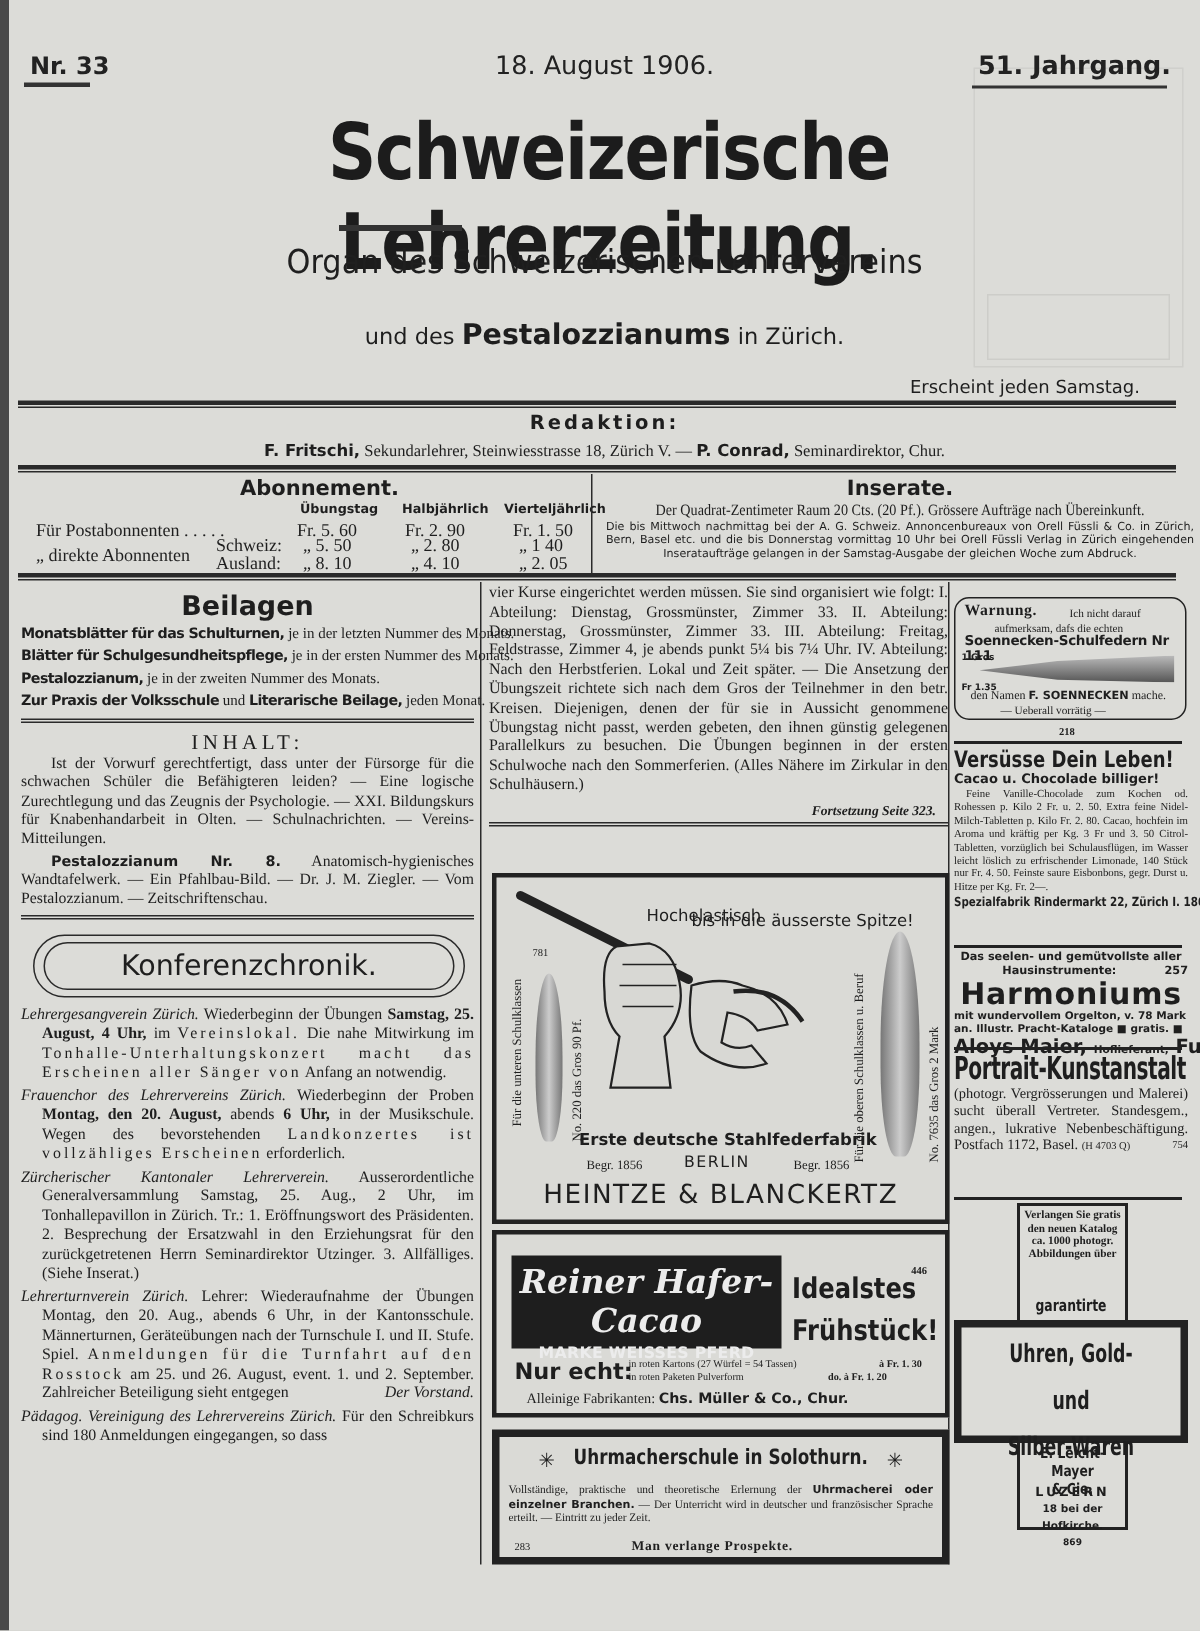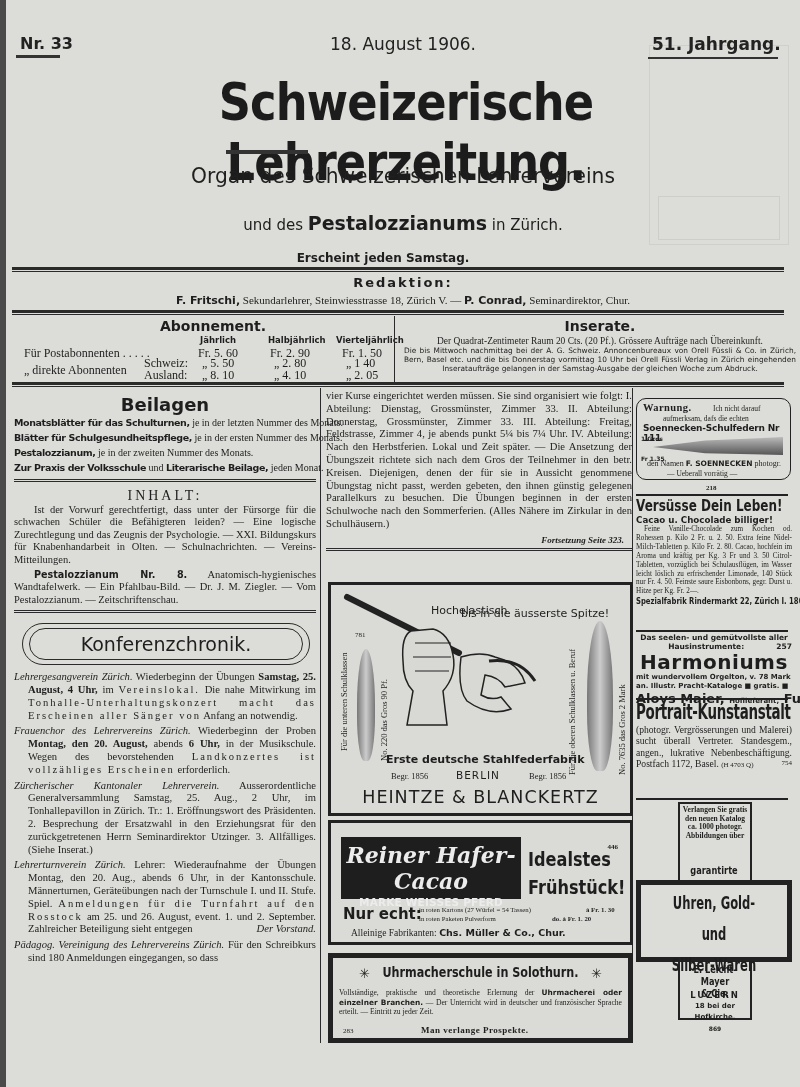--- a/index.html
+++ b/index.html
@@ -53,22 +53,22 @@
     position: absolute; left: 0; top: 163px; width: 794px; text-align: center;
     font-family: "DejaVu Sans", sans-serif; font-size: 22px; color: #1f1f1f;
     transform: scaleX(0.92);
   }
   .sub-organ {
     position: absolute; left: 0; top: 212px; width: 794px; text-align: center;
     font-family: "DejaVu Sans", sans-serif; font-size: 15px;
   }
   .sub-organ .big { font-weight: bold; font-size: 19px; }
   .appears {
-    position: absolute; left: 0; top: 251px; width: 754px; text-align: center;
-    font-family: "DejaVu Sans", sans-serif; font-size: 12px; font-weight: bold;
+    position: absolute; left: 0; top: 251px; width: 754px; text-align: right;
+    font-family: "DejaVu Sans", sans-serif; font-size: 12px; font-weight: normal;
   }
 
   .rule-double { position: absolute; left: 8px; width: 500px; height: 5px;
     border-top: 3px solid #2a2a2a; border-bottom: 1px solid #2a2a2a; }
 
   .redaktion-head {
     position: absolute; left: 0; top: 275px; width: 794px; text-align: center;
     font-family: "DejaVu Sans", sans-serif; font-weight: bold; font-size: 13px; letter-spacing: 2px;
   }
   .redaktion-line {
@@ -230,21 +230,21 @@
     <b>F. Fritschi,</b>
     <span>Sekundarlehrer, Steinwiesstrasse 18, Zürich V. —</span>
     <b>P. Conrad,</b>
     <span>Seminardirektor, Chur.</span>
   </div>
 
   <div class="rule-double" style="top:310px;left:6px;width:772px;"></div>
 
   <div class="abo">
     <div class="abo-title">Abonnement.</div>
-    <div class="abo-head" style="left:180px">Jährlich</div>
+    <div class="abo-head" style="left:180px">Übungstag</div>
     <div class="abo-head" style="left:248px">Halbjährlich</div>
     <div class="abo-head" style="left:316px">Vierteljährlich</div>
 
     <div class="abo-cell" style="left:4px;top:28px">Für Postabonnenten . . . . .</div>
     <div class="abo-cell" style="left:178px;top:28px">Fr. 5. 60</div>
     <div class="abo-cell" style="left:250px;top:28px">Fr. 2. 90</div>
     <div class="abo-cell" style="left:322px;top:28px">Fr. 1. 50</div>
 
     <div class="abo-cell" style="left:4px;top:45px">„ direkte Abonnenten</div>
     <div class="abo-cell" style="left:124px;top:38px">Schweiz:</div>
@@ -396,21 +396,21 @@
     <div class="warn-head">Warnung.</div>
     <div class="warn-small" style="left:76px;top:5px">Ich nicht darauf</div>
     <div class="warn-small" style="left:26px;top:15px">aufmerksam, dafs die echten</div>
     <div class="warn-brand">Soennecken-Schulfedern Nr 111</div>
     <div class="warn-pen"></div>
     <div class="warn-gros">1 Gros</div>
     <div class="warn-fr">Fr 1.35</div>
     <div class="warn-name">
       <span>den Namen</span>
       <b>F. SOENNECKEN</b>
-      <span>photogr.</span>
+      <span>mache.</span>
     </div>
     <div class="warn-avail">— Ueberall vorrätig —</div>
   </div>
   <div class="num-218">218</div>
   <div class="hr" style="left:630px;top:494px;width:152px"></div>
 
   <div class="rbox" style="top:497px">
     <div class="vers-title">Versüsse Dein Leben!</div>
     <div class="vers-sub">Cacao u. Chocolade billiger!</div>
     <div class="vers-text">Feine Vanille-Chocolade zum Kochen od. Rohessen p. Kilo 2 Fr. u. 2. 50. Extra feine Nidel-Milch-Tabletten p. Kilo Fr. 2. 80. Cacao, hochfein im Aroma und kräftig per Kg. 3 Fr und 3. 50 Citrol-Tabletten, vorzüglich bei Schulausflügen, im Wasser leicht löslich zu erfrischender Limonade, 140 Stück nur Fr. 4. 50. Feinste saure Eisbonbons, gegr. Durst u. Hitze per Kg. Fr. 2—.</div>

